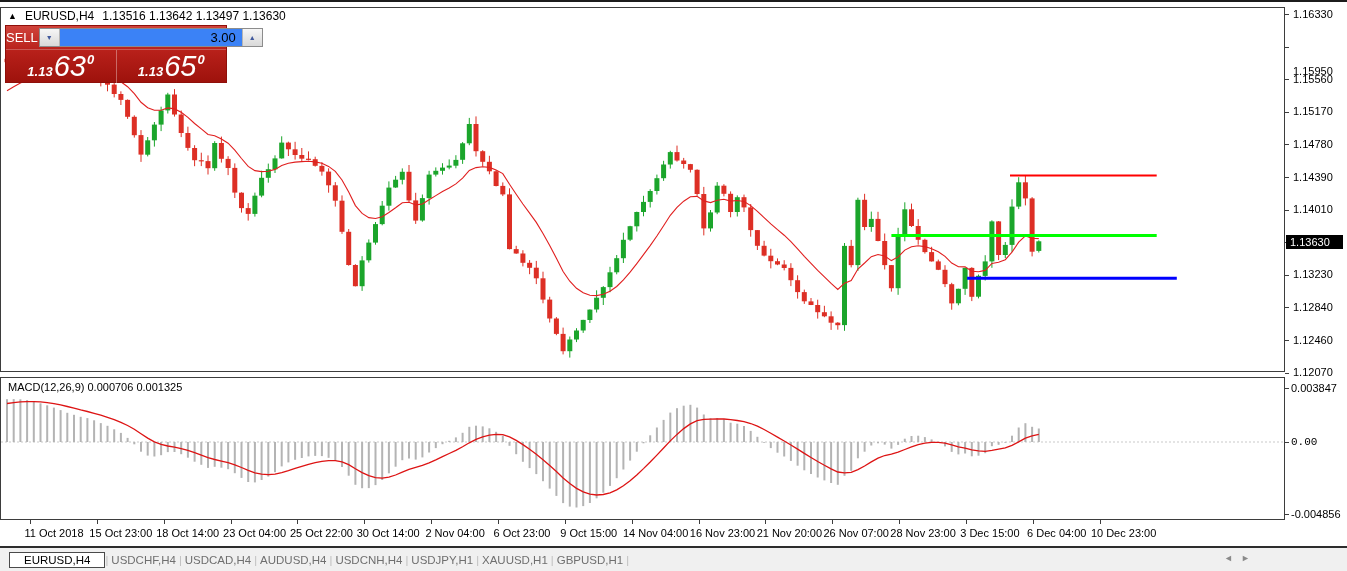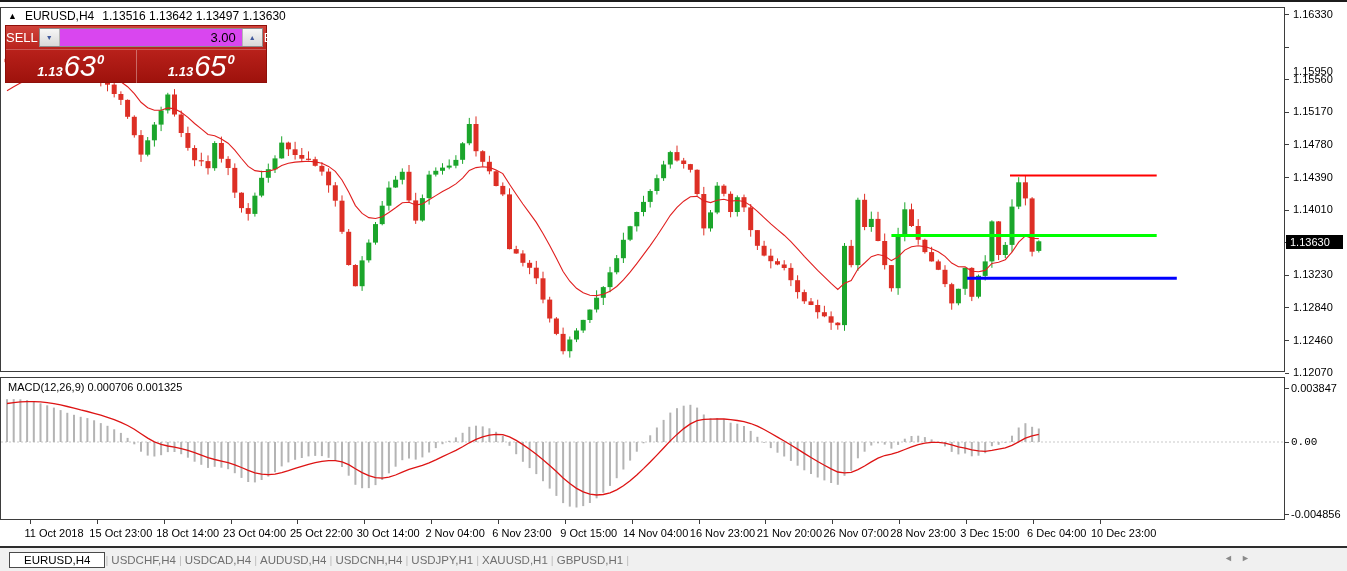--- a/index.html
+++ b/index.html
@@ -7,33 +7,33 @@
           font-family:"Liberation Sans",sans-serif;-webkit-font-smoothing:antialiased;}
   .topline{position:absolute;left:0;top:0;width:1347px;height:2px;background:#1c1c1c;}
   svg.chart{position:absolute;left:0;top:0;}
   .pane{position:absolute;border:1px solid #3d3d3d;background:transparent;pointer-events:none;}
   .price-pane{left:0;top:7px;width:1283px;height:363px;}
   .macd-pane{left:0;top:377px;width:1283px;height:141px;}
 
   .symline{position:absolute;left:8px;top:9px;font-size:12px;color:#000;display:flex;gap:8px;align-items:baseline;white-space:nowrap;}
   .symarrow{font-size:9px;position:relative;top:-1px;}
 
-  .panel{position:absolute;left:5px;top:25px;width:262px;height:58px;
+  .panel{position:absolute;left:5px;top:25px;width:222px;height:58px;
          background:linear-gradient(#d0433b 0%,#b7201a 45%,#9e120c 100%);
          border:1px solid #8f0f0a;box-sizing:border-box;}
   .panel-top{height:23px;display:flex;align-items:stretch;}
   .side-btn{width:52px;display:flex;align-items:center;justify-content:center;
             color:#ffffff;font-size:13px;cursor:pointer;}
   .spinner{flex:1;margin:2px 1px;background:#fff;border:1px solid #8c8c8c;display:flex;align-items:stretch;}
   .spin-btn{width:19px;background:linear-gradient(#f6f6f6,#d9d9d9);color:#41599c;font-size:7px;
             display:flex;align-items:center;justify-content:center;cursor:pointer;}
   .spin-down{border-right:1px solid #b5b5b5;}
   .spin-up{border-left:1px solid #b5b5b5;}
   .vol-input{flex:1;border:none;outline:none;font-family:"Liberation Sans",sans-serif;
-             font-size:13px;text-align:right;padding:0 6px 0 0;color:#000;min-width:0;background:#d946ef;}
+             font-size:13px;text-align:right;padding:0 6px 0 0;color:#000;min-width:0;background:#3b82f6;}
   .panel-prices{height:33px;display:flex;border-top:1px solid rgba(255,255,255,0.25);}
   .price-half{flex:1;display:flex;align-items:baseline;justify-content:center;color:#fff;cursor:pointer;padding-top:1px;font-style:italic;}
   .price-half.sell{border-right:1px solid rgba(255,255,255,0.35);}
   .pp{font-size:13px;font-weight:700;margin-right:1px;}
   .pb{font-size:29px;font-weight:400;line-height:30px;}
   .ps{font-size:13px;font-weight:700;position:relative;top:-12px;margin-left:1px;}
 
   .plabel{position:absolute;left:1293px;font-size:11px;line-height:13px;color:#000;white-space:nowrap;}
   .pcur{position:absolute;left:1286px;width:57px;height:14px;background:#000;color:#fff;
         font-size:11px;line-height:14px;padding-left:4px;box-sizing:border-box;}
@@ -623,21 +623,21 @@
       <div class="tlabel" style="left: 163.7px;">18 Oct 14:00</div>
       <div class="ttick" style="left: 230.55px;"></div>
       <div class="tlabel" style="left: 230.55px;">23 Oct 04:00</div>
       <div class="ttick" style="left: 297.4px;"></div>
       <div class="tlabel" style="left: 297.4px;">25 Oct 22:00</div>
       <div class="ttick" style="left: 364.25px;"></div>
       <div class="tlabel" style="left: 364.25px;">30 Oct 14:00</div>
       <div class="ttick" style="left: 431.1px;"></div>
       <div class="tlabel" style="left: 431.1px;">2 Nov 04:00</div>
       <div class="ttick" style="left: 497.95px;"></div>
-      <div class="tlabel" style="left: 497.95px;">6 Nov 23:00</div>
+      <div class="tlabel" style="left: 497.95px;">6 Oct 23:00</div>
       <div class="ttick" style="left: 564.8px;"></div>
       <div class="tlabel" style="left: 564.8px;">9 Oct 15:00</div>
       <div class="ttick" style="left: 631.65px;"></div>
       <div class="tlabel" style="left: 631.65px;">14 Nov 04:00</div>
       <div class="ttick" style="left: 698.5px;"></div>
       <div class="tlabel" style="left: 698.5px;">16 Nov 23:00</div>
       <div class="ttick" style="left: 765.35px;"></div>
       <div class="tlabel" style="left: 765.35px;">21 Nov 20:00</div>
       <div class="ttick" style="left: 832.2px;"></div>
       <div class="tlabel" style="left: 832.2px;">26 Nov 07:00</div>

